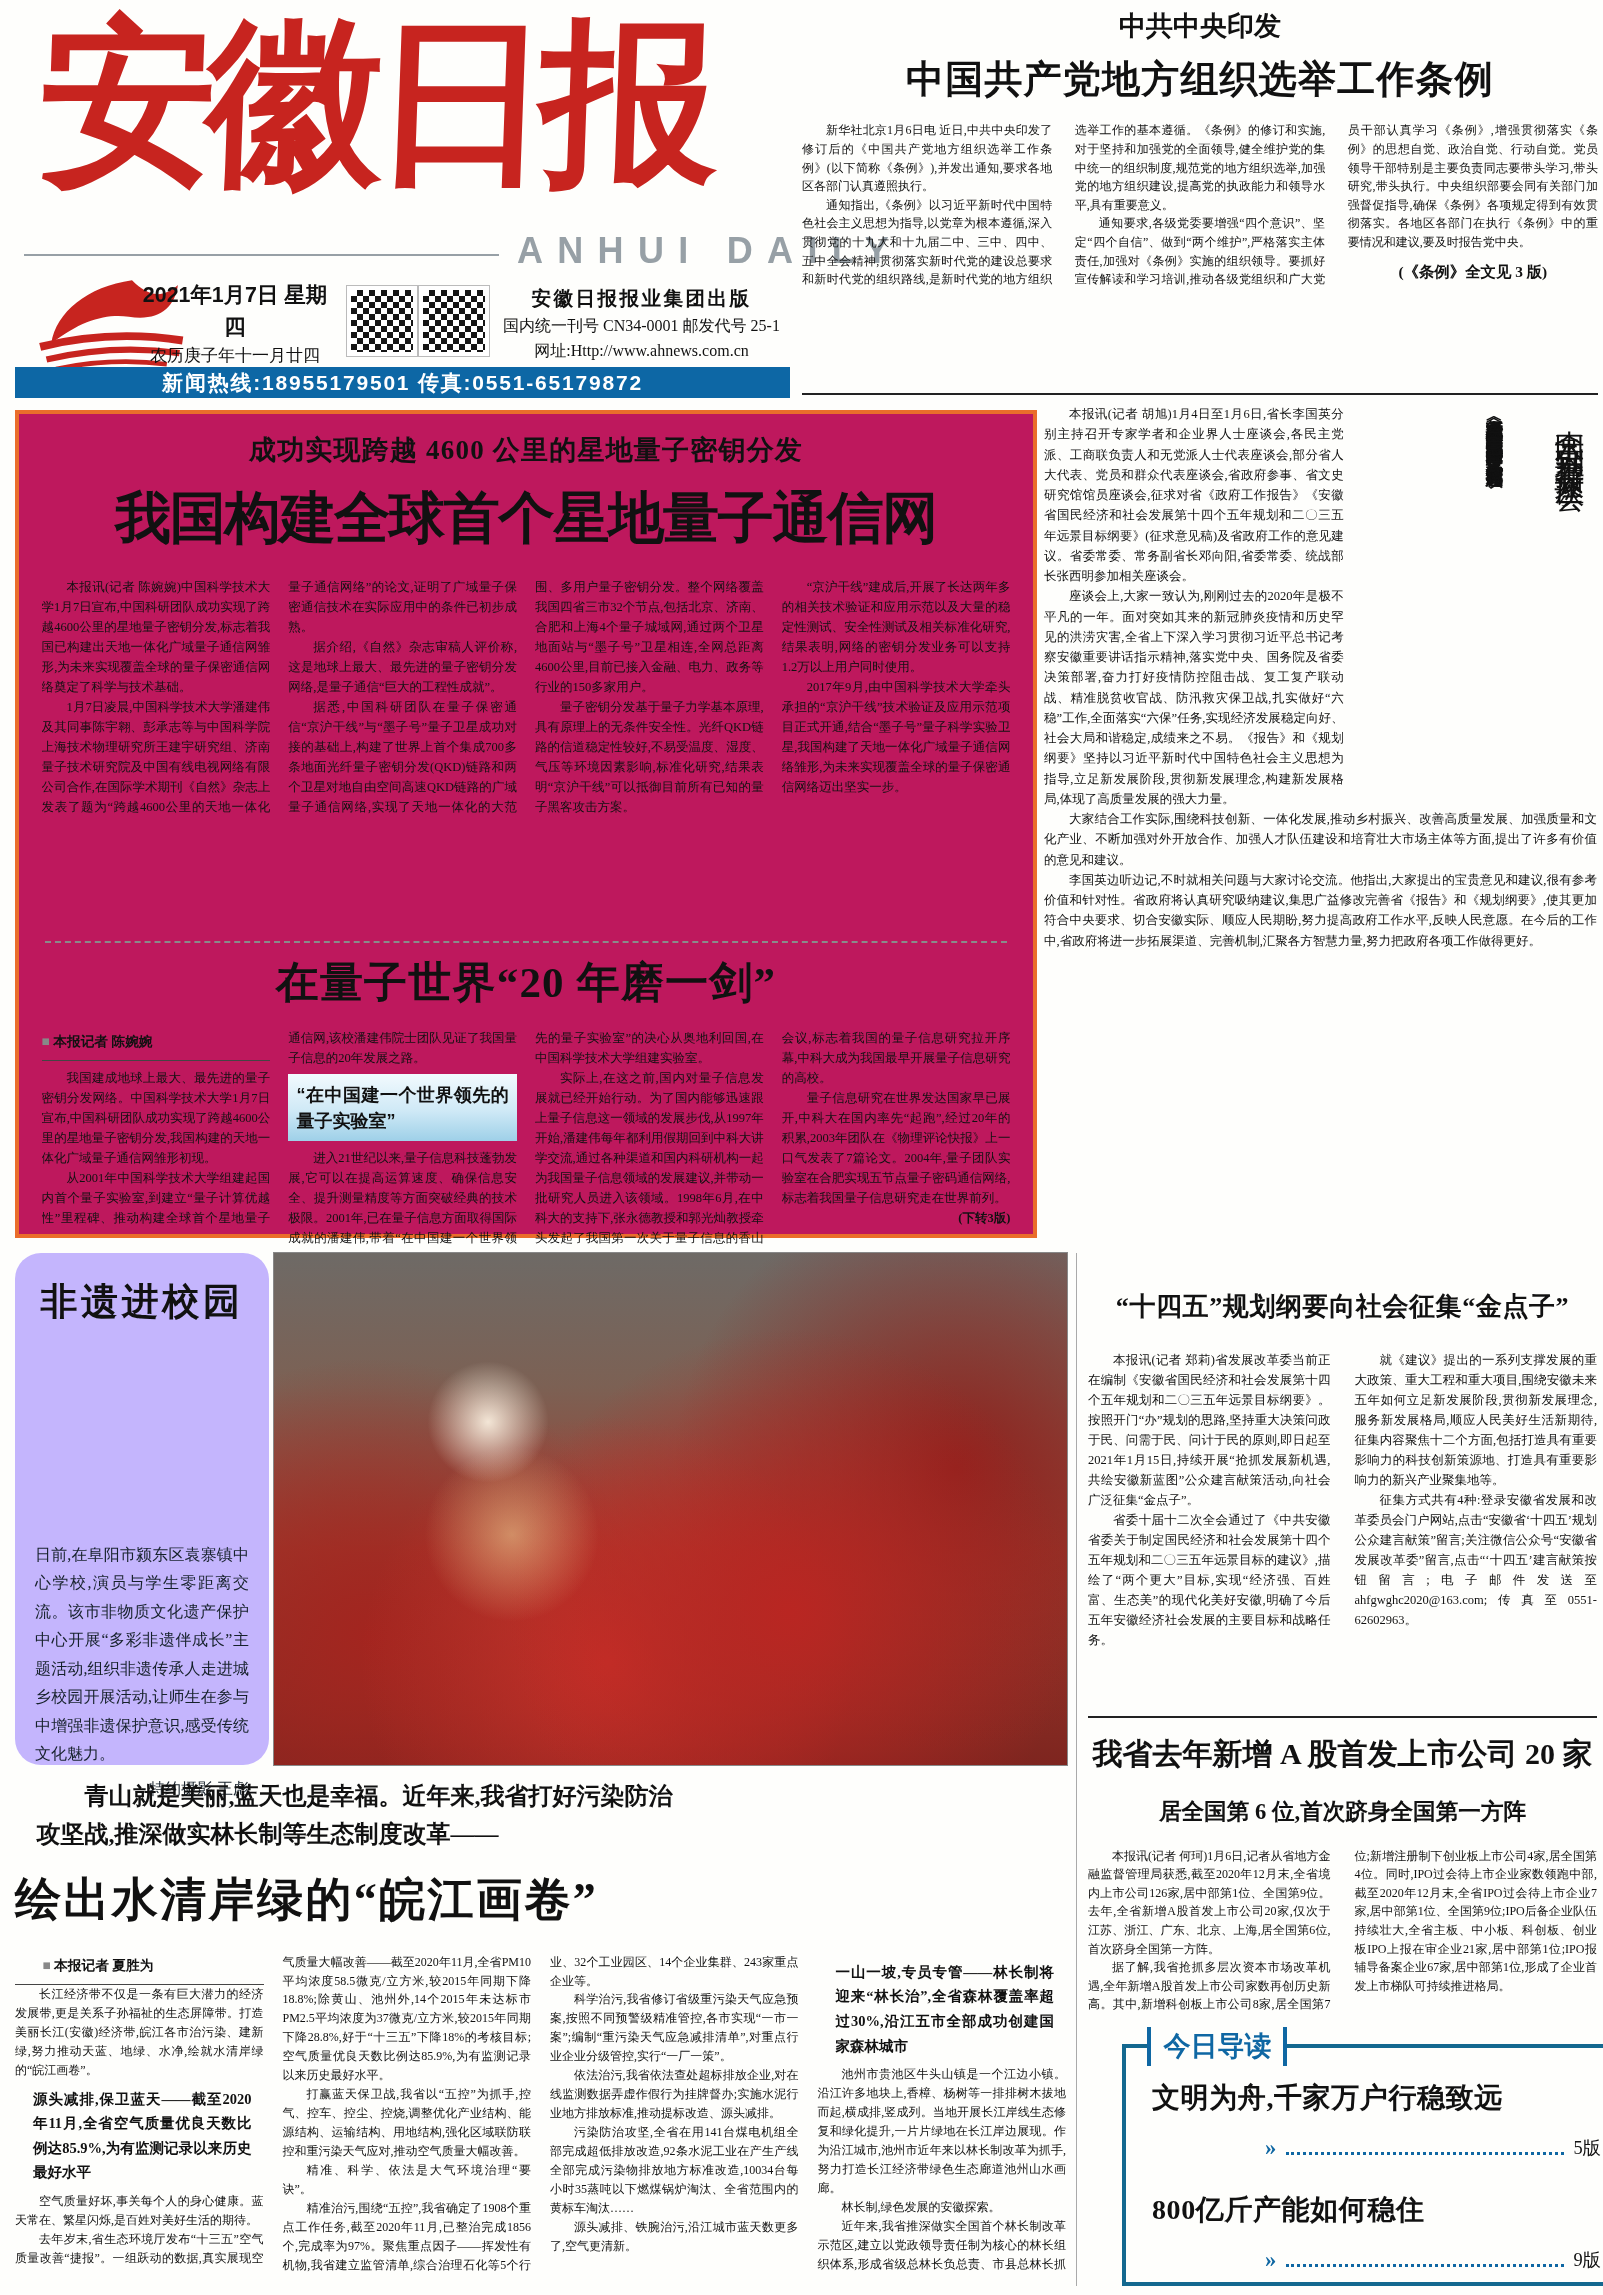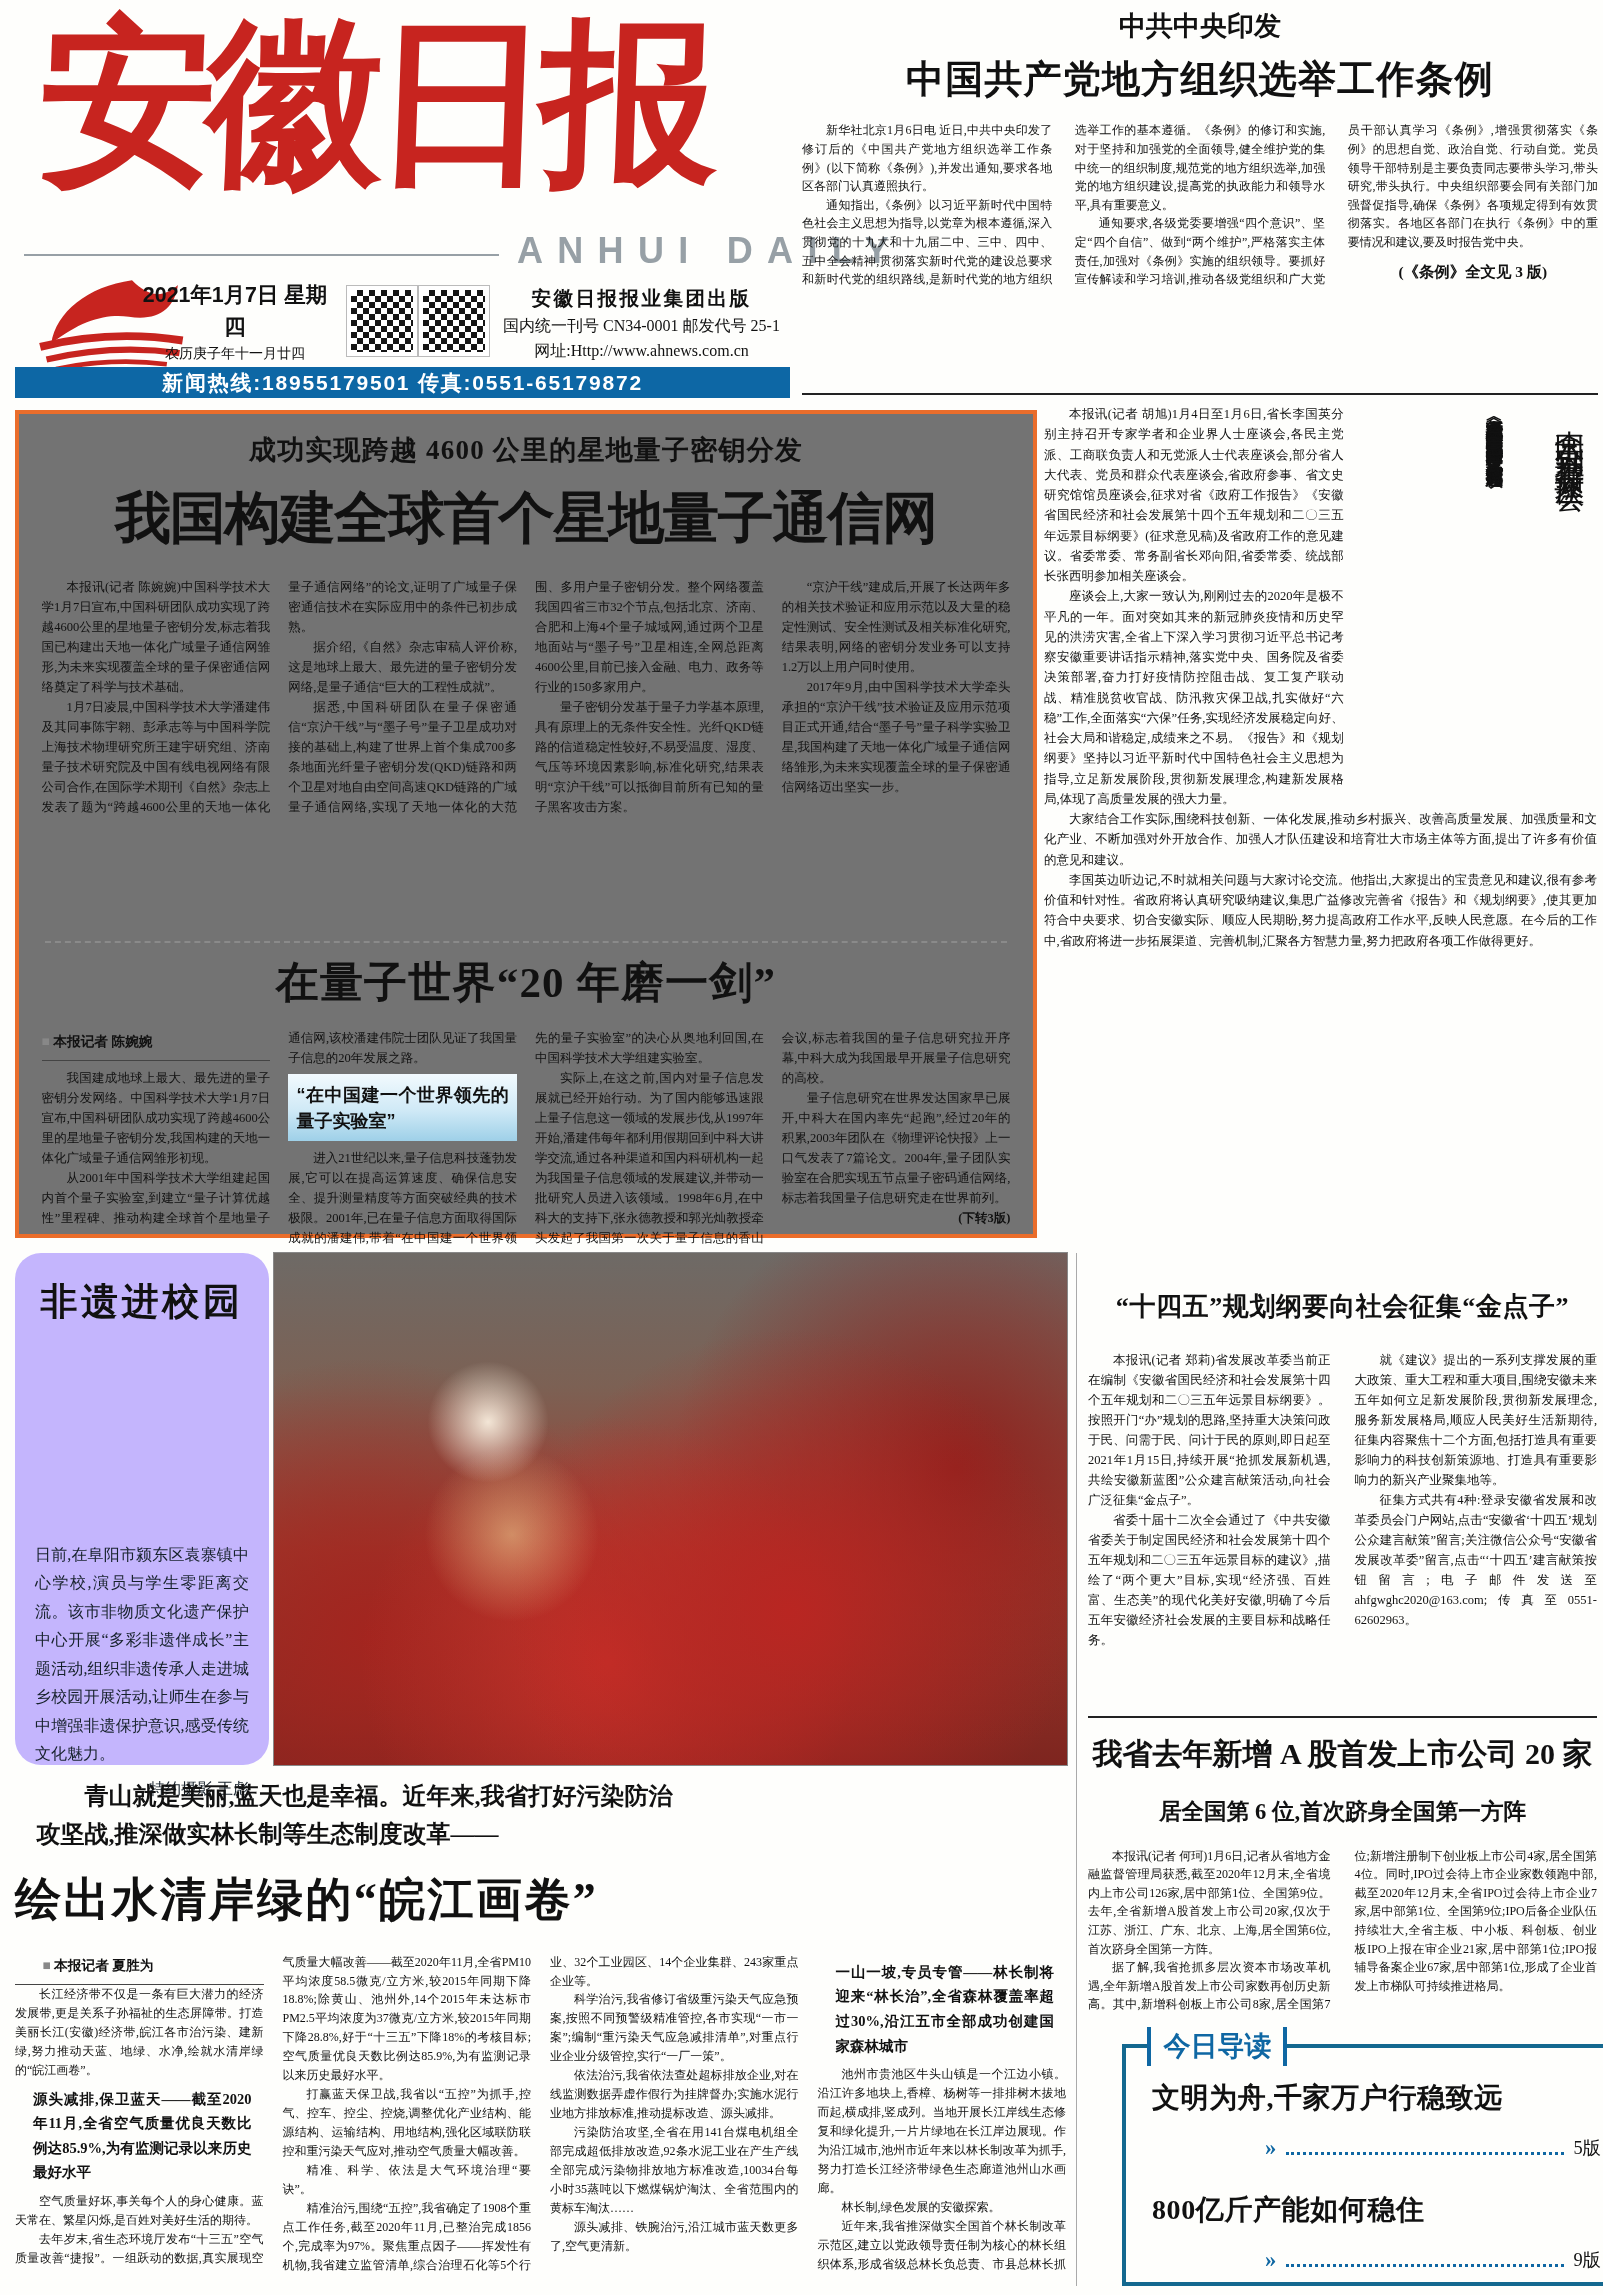--- a/index.html
+++ b/index.html
@@ -16,21 +16,21 @@
   
   .mast-title { left:39px; top:10.7px; width:748px; font-size:178px; line-height:1.05;
     font-weight:900; color:#c7241f; letter-spacing:-10.7px; white-space:nowrap;
     transform:skewX(-2deg); }
   .mast-line { left:24px; top:254px; width:475px; height:2.4px; background:#97a0a6; }
   .mast-en { left:517px; top:230px; font-size:36px; font-weight:bold; color:#97a0a6;
     letter-spacing:14.3px; white-space:nowrap; }
   .logo { left:33px; top:274px; width:160px; height:95px; }
   .date-block { left:134px; top:279px; width:202px; text-align:center; line-height:1.5; }
   .date-line1 { font-size:21.4px; font-weight:bold; }
-  .date-line2, .date-line3 { font-size:14px; }
+  .date-line2, .date-line3 { font-size:17px; }
   .qr { width:62px; height:62px; top:286px;
     background:repeating-conic-gradient(#151515 0% 25%, #fff 0% 50%) 0 0/12px 12px;
     border:4.8px solid #fff; outline:0.6px solid #bbb; }
   .qr1 { left:347px; } .qr2 { left:419px; }
   .pub-block { left:493px; top:284px; width:297px; text-align:center; line-height:1.55; }
   .pub-line1 { font-size:19.6px; font-weight:bold; letter-spacing:2.4px; }
   .pub-line2, .pub-line3 { font-size:16px; }
   .hotline { left:15px; top:367px; width:775px; height:31px; background:#0d67a5;
     color:#fff; font-weight:bold; font-size:21px; line-height:31px; text-align:center;
     letter-spacing:1.8px; }
@@ -40,21 +40,21 @@
   .tr-kicker { font-size:27px; font-weight:900; text-align:center; }
   .tr-head { font-size:38px; font-weight:900; text-align:center; margin-top:9.5px;
     letter-spacing:1.2px; }
   .tr-body { margin-top:16.6px; height:233px; column-count:3; column-gap:22.6px;
     font-size:12px; line-height:1.55; text-align:justify; overflow:hidden; }
   .tr-body p { margin:0; text-indent:2em; }
   .tr-rule { left:802px; top:393px; width:796px; height:1.8px; }
 
   
   .lead-box { left:15px; top:410px; width:1022px; height:828px;
-    border:4.2px solid #ea6d2b; background:#737373; box-sizing:border-box;
+    border:4.2px solid #ea6d2b; background:#be185d; box-sizing:border-box;
     padding:13px 22.6px; }
   .lead-kicker { font-size:27px; font-weight:900; text-align:center; margin-top:4.8px;
     letter-spacing:1.2px; }
   .lead-head { font-size:56px; font-weight:900; text-align:center; margin-top:13px;
     letter-spacing:-1.2px; white-space:nowrap; }
   .lead-body { margin-top:20px; height:349px; column-count:4; column-gap:18px;
     font-size:12.5px; line-height:1.6; text-align:justify; overflow:hidden; }
   .lead-body p, .feat-body p { margin:0; text-indent:2em; }
   .dashed-sep { border:none; border-top:2.4px dashed #8a8a8a; margin:15.4px 3.6px 10.7px; }
   .feat-head { font-size:43px; font-weight:900; text-align:center; letter-spacing:1.2px; }

